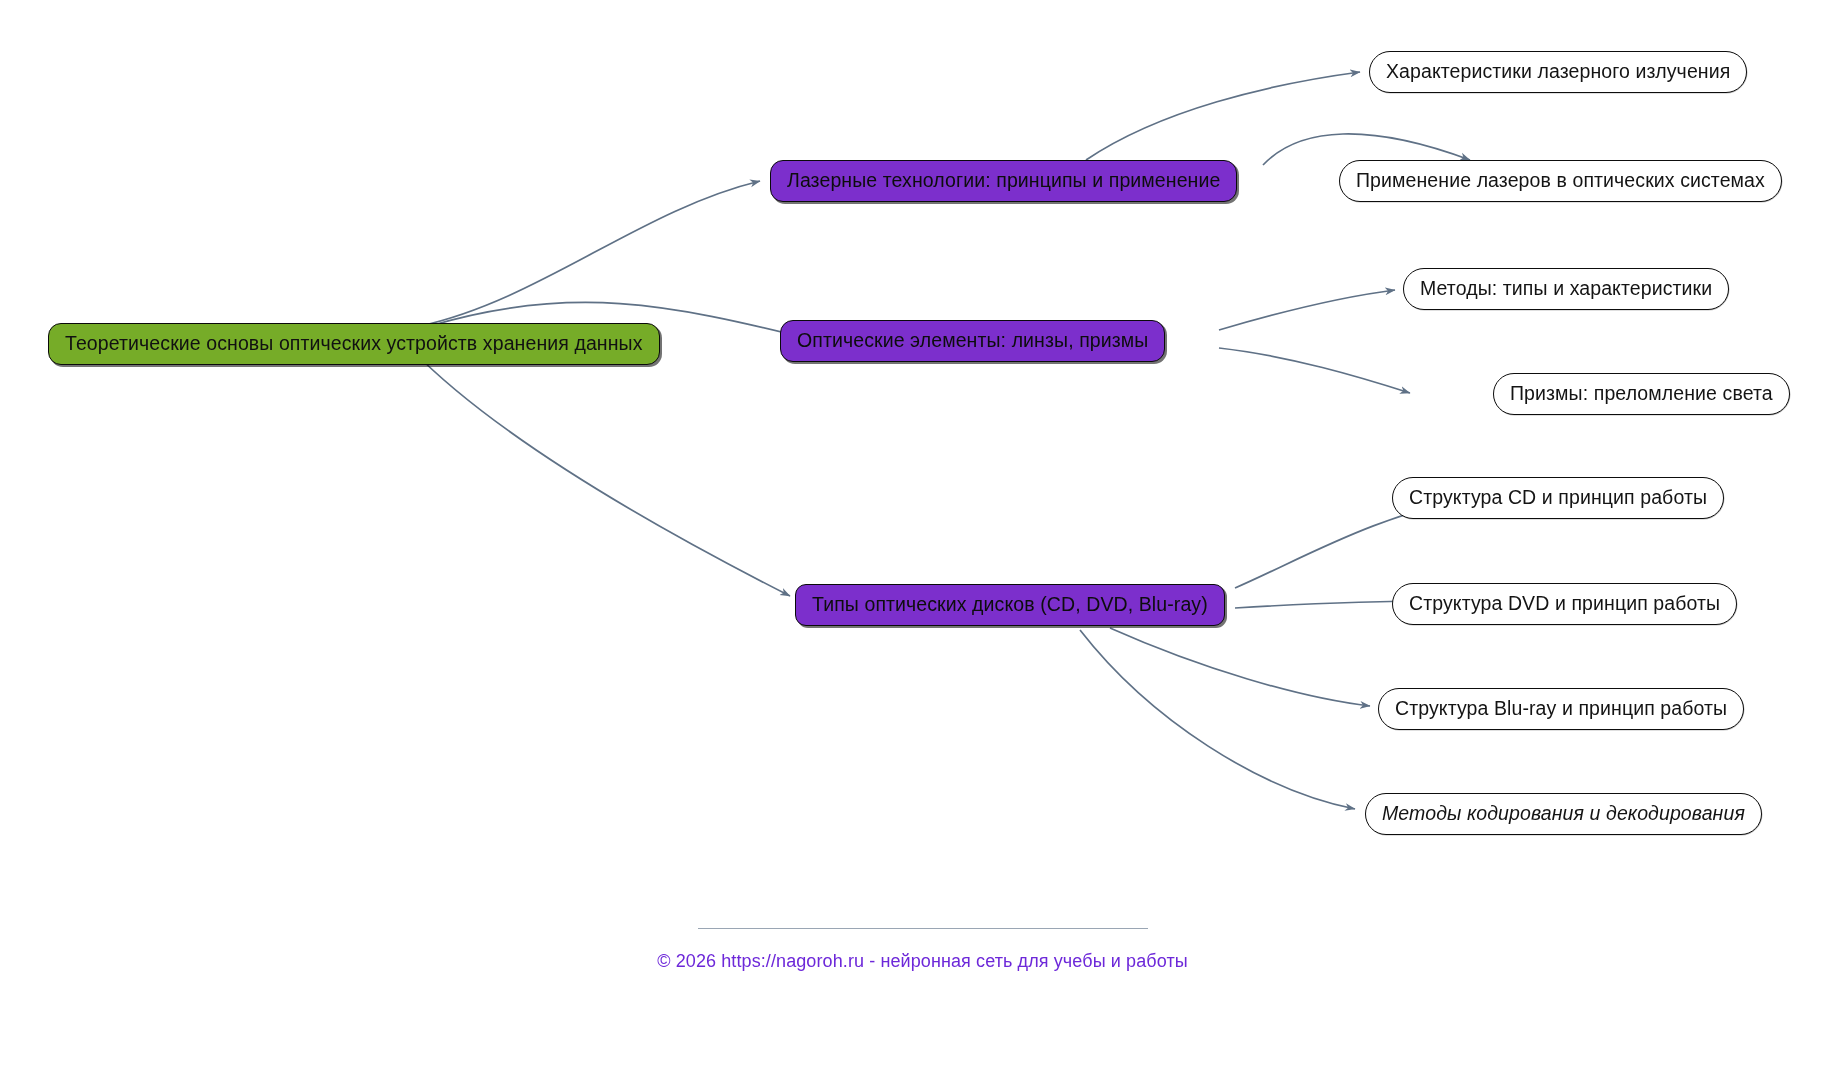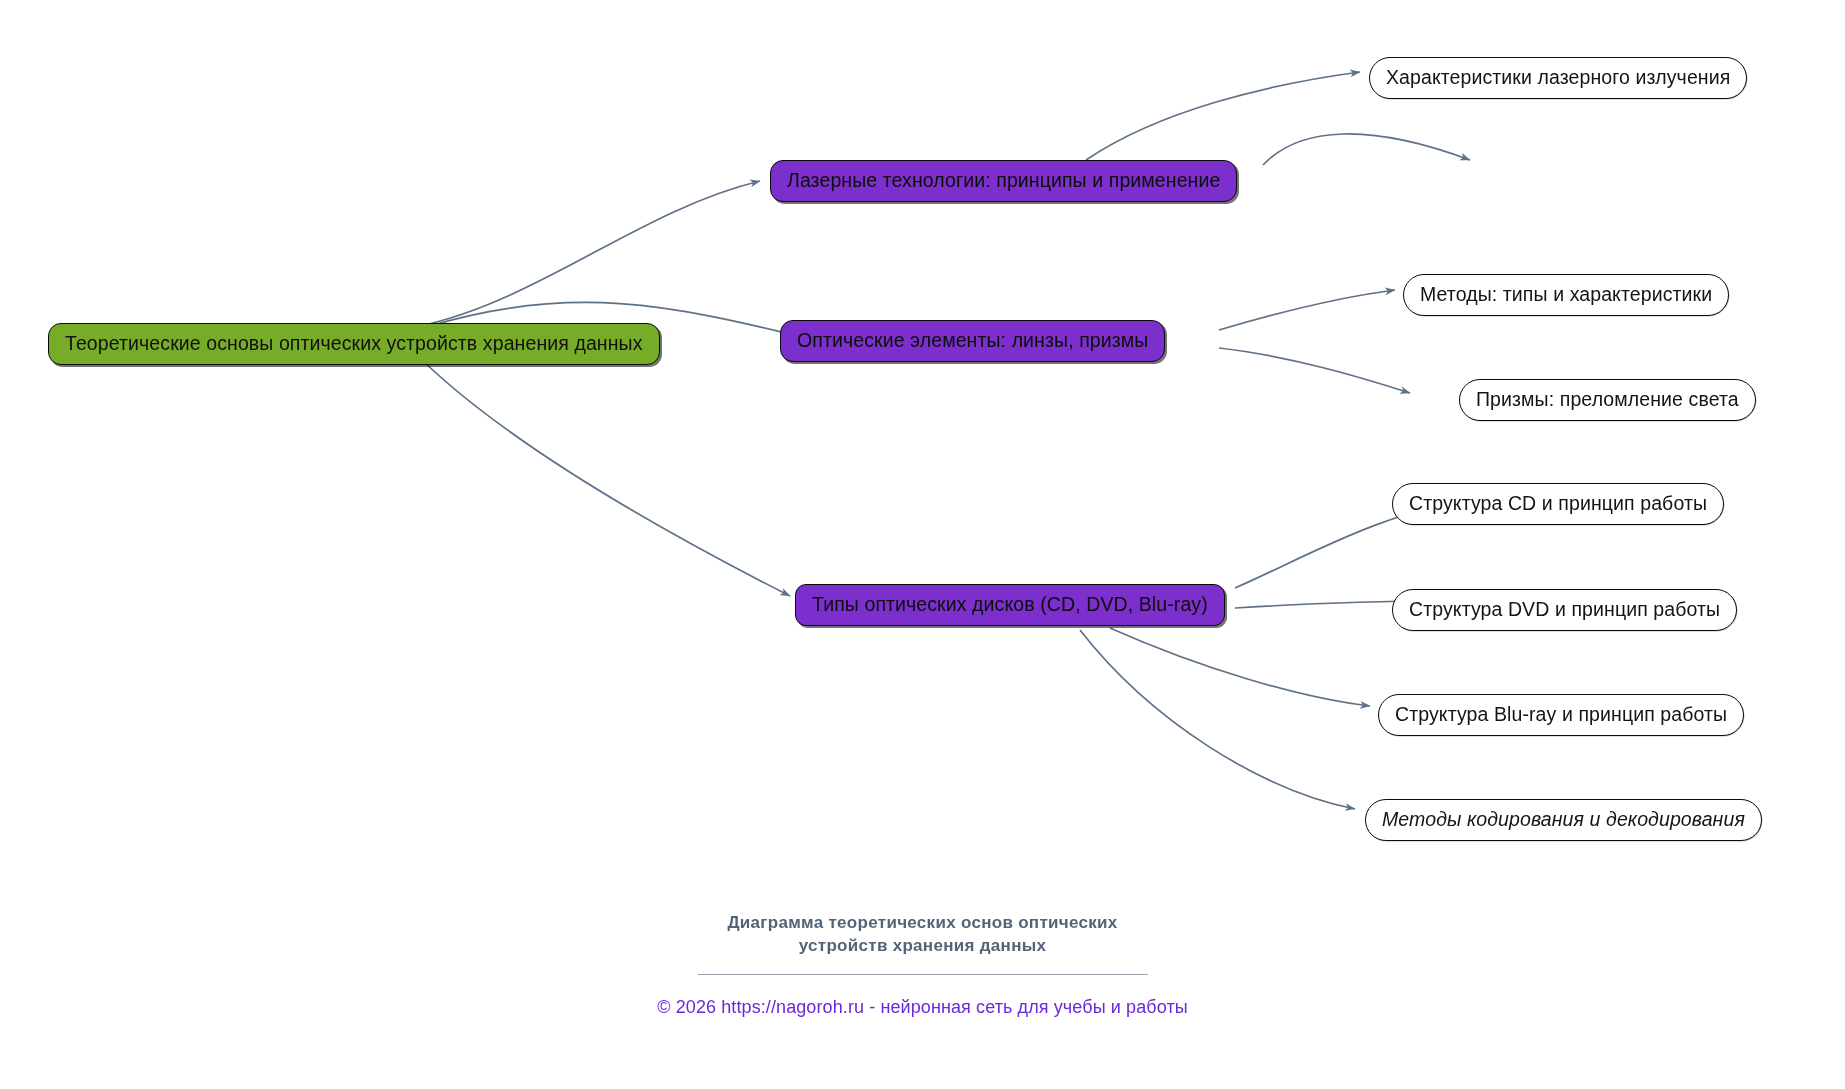--- a/index.html
+++ b/index.html
@@ -65,21 +65,20 @@
     color: #0d0d0d;
     align-items: center;
   }
 
   .node-leaf {
     background: #ffffff;
     border: 1.7px solid #0d0d0d;
     border-radius: 21px;
     color: #141414;
     box-shadow: 0.5px 0.5px 0 rgba(0,0,0,0.25);
-    margin-top: 6px;
   }
 
   
   #footer {
     position: absolute;
     left: 0;
     width: 1845px;
     top: 912px;
     z-index: 3;
     text-align: center;
@@ -139,30 +138,33 @@
   </div>
 
   <div class="node node-branch" style="left:770px; top:160px;">
     <span>Лазерные технологии: принципы и применение</span>
   </div>
 
   <div class="node node-leaf" style="left:1369px; top:51px;">
     <span>Характеристики лазерного излучения</span>
   </div>
 
+  <div class="node node-leaf" style="left:1339px; top:160px;">
+    <span>Применение лазеров в оптических системах</span>
+  </div>
 
   <div class="node node-branch" style="left:780px; top:320px;">
     <span>Оптические элементы: линзы, призмы</span>
   </div>
 
   <div class="node node-leaf" style="left:1403px; top:268px;">
     <span>Методы: типы и характеристики</span>
   </div>
 
-  <div class="node node-leaf" style="left:1459px; top:373px;">
+  <div class="node node-leaf" style="left:1493px; top:373px;">
     <span>Призмы: преломление света</span>
   </div>
 
   <div class="node node-branch" style="left:795px; top:584px;border-radius:11px;">
     <span>Типы оптических дисков (CD, DVD, Blu-ray)</span>
   </div>
 
   <div class="node node-leaf" style="left:1392px; top:477px;">
     <span>Структура CD и принцип работы</span>
   </div>
@@ -173,21 +175,17 @@
 
   <div class="node node-leaf" style="left:1378px; top:688px;">
     <span>Структура Blu-ray и принцип работы</span>
   </div>
 
   <div class="node node-leaf" style="left:1365px; top:793px;font-style:italic;">
     <span>Методы кодирования и декодирования</span>
   </div>
 
   <div id="footer">
-    <div id="footer-title">
-      <div>Диаграмма теоретических основ оптических</div>
-      <div>устройств хранения данных</div>
-    </div>
     <div id="footer-rule"></div>
     <div id="footer-copy">© 2026 https://nagoroh.ru - нейронная сеть для учебы и работы</div>
   </div>
 
 </div>
 
 </body></html>

